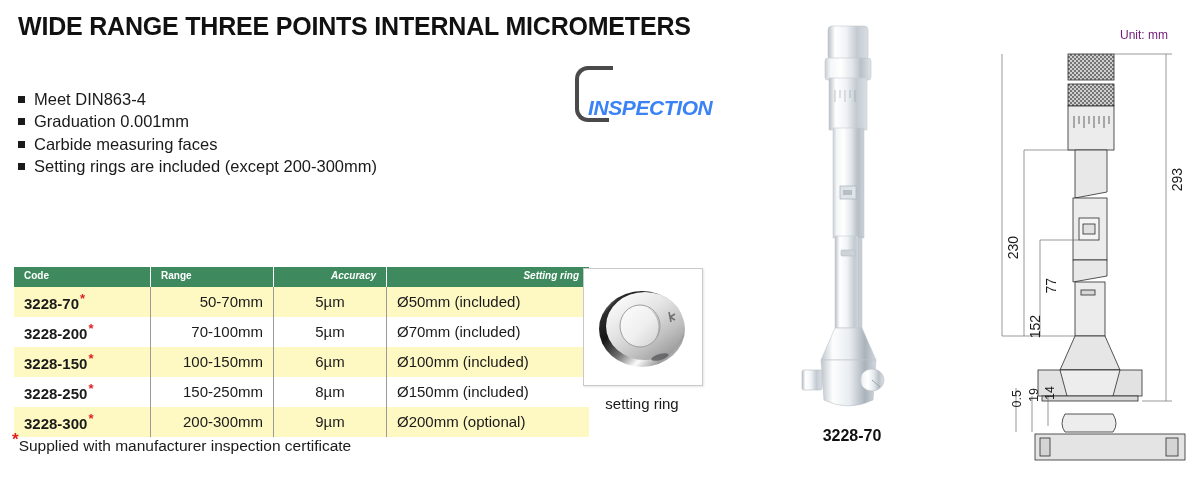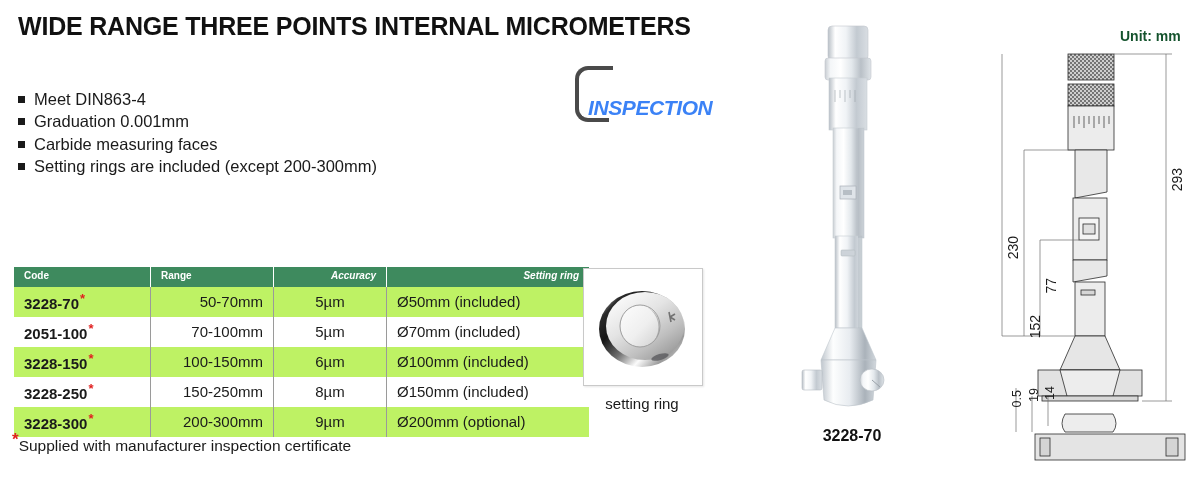--- a/index.html
+++ b/index.html
@@ -46,21 +46,21 @@
   }
   .spec-table th.c{text-align:right;font-style:italic;}
   .spec-table th:last-child{border-right:none;}
   .spec-table td{
     padding:4px 10px 5px 10px;
     border-right:1px solid #9a9a9a;
     white-space:nowrap;
     color:#1a1a1a;
   }
   .spec-table td:last-child{border-right:none;margin-left:44px;}
-  .spec-table tr.odd td{background:#bef264;}
+  .spec-table tr.odd td{background:#fef9c3;}
   .spec-table tr.even td{background:#ffffff;}
   .col-code{width:116px;font-weight:bold;text-align:left;}
   .col-range{width:102px;text-align:right;}
   .col-acc{width:92px;text-align:center;}
   .col-ring{width:182px;text-align:left;}
   .star{color:#e02020;font-weight:bold;font-size:13px;vertical-align:super;margin-left:1px;}
   .bold-opt{font-weight:normal;text-align:right;}
 
   
   .footnote{
@@ -105,21 +105,21 @@
 
   
   .prod-cap{
     position:absolute;left:782px;top:427px;width:140px;
     text-align:center;font-size:16px;font-weight:bold;color:#111;
   }
 
   
   .unit{
     position:absolute;left:1120px;top:28px;
-    font-size:14px;color:#14532d;font-weight:bold;
+    font-size:12px;color:#701a75;
   }
   .vlabel{
     position:absolute;font-size:14px;color:#1a1a1a;
     writing-mode:vertical-rl;transform:rotate(180deg);
     white-space:nowrap;
   }
   .vlabel.small{font-size:12.5px;}
 
   svg{display:block;}
 </style>
@@ -166,21 +166,21 @@
       </tr>
     </thead>
     <tbody>
       <tr class="odd">
         <td class="col-code"><span>3228-70</span><span class="star">*</span></td>
         <td class="col-range">50-70mm</td>
         <td class="col-acc">5µm</td>
         <td class="col-ring"><span>Ø50mm</span> <span>(included)</span></td>
       </tr>
       <tr class="even">
-        <td class="col-code"><span>2051-100</span><span class="star">*</span></td>
+        <td class="col-code"><span>3228-200</span><span class="star">*</span></td>
         <td class="col-range">70-100mm</td>
         <td class="col-acc">5µm</td>
         <td class="col-ring"><span>Ø70mm</span> <span>(included)</span></td>
       </tr>
       <tr class="odd">
         <td class="col-code"><span>3228-150</span><span class="star">*</span></td>
         <td class="col-range">100-150mm</td>
         <td class="col-acc">6µm</td>
         <td class="col-ring"><span>Ø100mm</span> <span>(included)</span></td>
       </tr>

